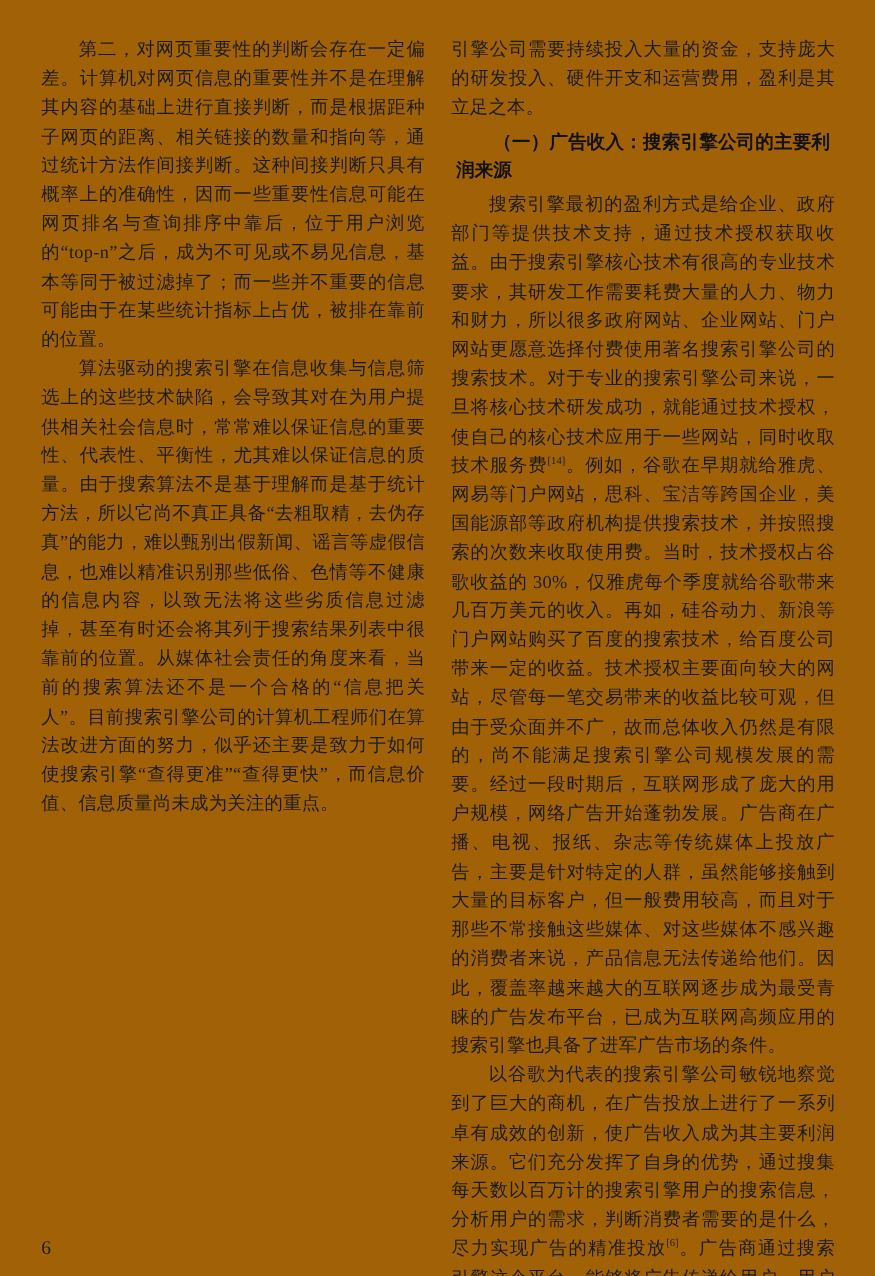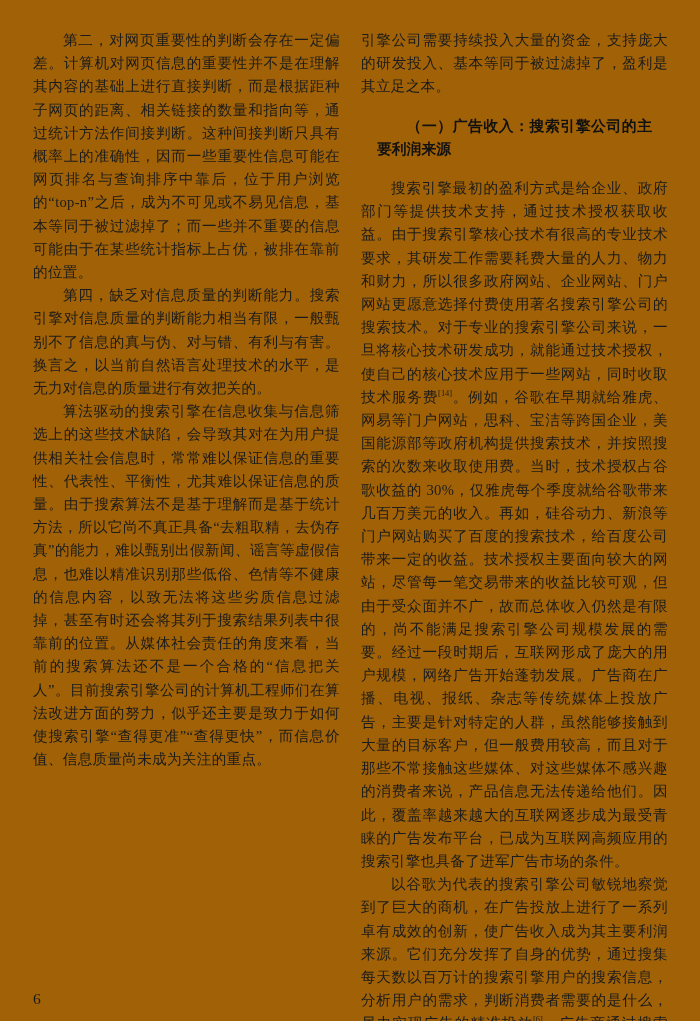--- a/index.html
+++ b/index.html
@@ -30,21 +30,21 @@
     margin: 0;
     font-size: 14.6px;
     line-height: 23.2px;
     text-align: justify;
     letter-spacing: 0.02em;
   }
   .indent {
     text-indent: 2.05em;
   }
   .heading-2 {
-    margin: 16px;
+    margin: 4px;
     font-family: "Liberation Sans", "DejaVu Sans", sans-serif;
     font-weight: 700;
     font-size: 14.8px;
     line-height: 23.2px;
     color: #111111;
     text-indent: 2em;
     text-align: justify;
   }
   sup {
     font-size: 0.58em;
@@ -62,27 +62,26 @@
   }
 </style>
 </head>
 <body>
 
 <div class="page">
   <div class="cols">
 
     <div class="col">
       <p class="para indent">第二，对网页重要性的判断会存在一定偏差。计算机对网页信息的重要性并不是在理解其内容的基础上进行直接判断，而是根据距种子网页的距离、相关链接的数量和指向等，通过统计方法作间接判断。这种间接判断只具有概率上的准确性，因而一些重要性信息可能在网页排名与查询排序中靠后，位于用户浏览的“top-n”之后，成为不可见或不易见信息，基本等同于被过滤掉了；而一些并不重要的信息可能由于在某些统计指标上占优，被排在靠前的位置。</p>
-      <p class="para indent">第四，缺乏对信息质量的判断能力。搜索引擎对信息质量的判断能力相当有限，一般甄别不了信息的真与伪、对与错、有利与有害。换言之，以当前自然语言处理技术的水平，是无力对信息的质量进行有效把关的。</p>
       <p class="para indent">算法驱动的搜索引擎在信息收集与信息筛选上的这些技术缺陷，会导致其对在为用户提供相关社会信息时，常常难以保证信息的重要性、代表性、平衡性，尤其难以保证信息的质量。由于搜索算法不是基于理解而是基于统计方法，所以它尚不真正具备“去粗取精，去伪存真”的能力，难以甄别出假新闻、谣言等虚假信息，也难以精准识别那些低俗、色情等不健康的信息内容，以致无法将这些劣质信息过滤掉，甚至有时还会将其列于搜索结果列表中很靠前的位置。从媒体社会责任的角度来看，当前的搜索算法还不是一个合格的“信息把关人”。目前搜索引擎公司的计算机工程师们在算法改进方面的努力，似乎还主要是致力于如何使搜索引擎“查得更准”“查得更快”，而信息价值、信息质量尚未成为关注的重点。</p>
 
     </div>
 
     <div class="col">
-      <p class="para">引擎公司需要持续投入大量的资金，支持庞大的研发投入、基本等同于被过滤掉了，盈利是其立足之本。</p>
+      <p class="para">引擎公司需要持续投入大量的资金，支持庞大的研发投入、硬件开支和运营费用，盈利是其立足之本。</p>
       <h3 class="heading-2">（一）广告收入：搜索引擎公司的主要利润来源</h3>
       <p class="para indent">搜索引擎最初的盈利方式是给企业、政府部门等提供技术支持，通过技术授权获取收益。由于搜索引擎核心技术有很高的专业技术要求，其研发工作需要耗费大量的人力、物力和财力，所以很多政府网站、企业网站、门户网站更愿意选择付费使用著名搜索引擎公司的搜索技术。对于专业的搜索引擎公司来说，一旦将核心技术研发成功，就能通过技术授权，使自己的核心技术应用于一些网站，同时收取技术服务费<sup>[14]</sup>。例如，谷歌在早期就给雅虎、网易等门户网站，思科、宝洁等跨国企业，美国能源部等政府机构提供搜索技术，并按照搜索的次数来收取使用费。当时，技术授权占谷歌收益的 30%，仅雅虎每个季度就给谷歌带来几百万美元的收入。再如，硅谷动力、新浪等门户网站购买了百度的搜索技术，给百度公司带来一定的收益。技术授权主要面向较大的网站，尽管每一笔交易带来的收益比较可观，但由于受众面并不广，故而总体收入仍然是有限的，尚不能满足搜索引擎公司规模发展的需要。经过一段时期后，互联网形成了庞大的用户规模，网络广告开始蓬勃发展。广告商在广播、电视、报纸、杂志等传统媒体上投放广告，主要是针对特定的人群，虽然能够接触到大量的目标客户，但一般费用较高，而且对于那些不常接触这些媒体、对这些媒体不感兴趣的消费者来说，产品信息无法传递给他们。因此，覆盖率越来越大的互联网逐步成为最受青睐的广告发布平台，已成为互联网高频应用的搜索引擎也具备了进军广告市场的条件。</p>
       <p class="para indent">以谷歌为代表的搜索引擎公司敏锐地察觉到了巨大的商机，在广告投放上进行了一系列卓有成效的创新，使广告收入成为其主要利润来源。它们充分发挥了自身的优势，通过搜集每天数以百万计的搜索引擎用户的搜索信息，分析用户的需求，判断消费者需要的是什么，尽力实现广告的精准投放<sup>[6]</sup>。广告商通过搜索引擎这个平台，能够将广告传递给用户，用户能够直接链接产品信息，从而真正搭建了用户与广告商之间连通的桥梁。并且，搜索广告并不是只在固定的某一时间段出现，而是全天都在线展示；广告商还能够随时地调整投放广告的地区、关键词等，只要广告商有需要调整变动的地方，广告平台能够保持同步更新。此外，搜索广告开通账户也较简便，启动资金也不高；搜索引擎公司还可以按广告的实际点击收费，单次费用一</p>
     </div>
 
   </div>
 
   <div class="page-number">6</div>
 </div>
 

